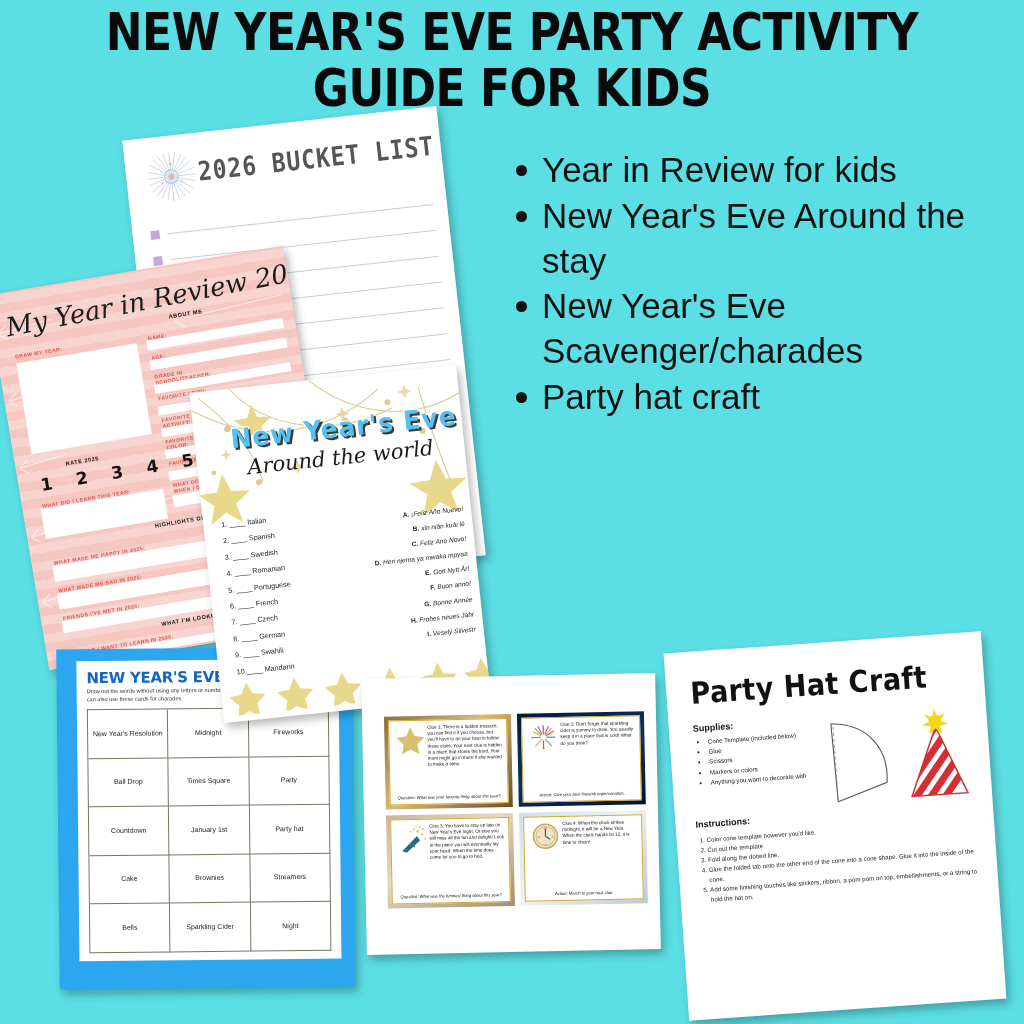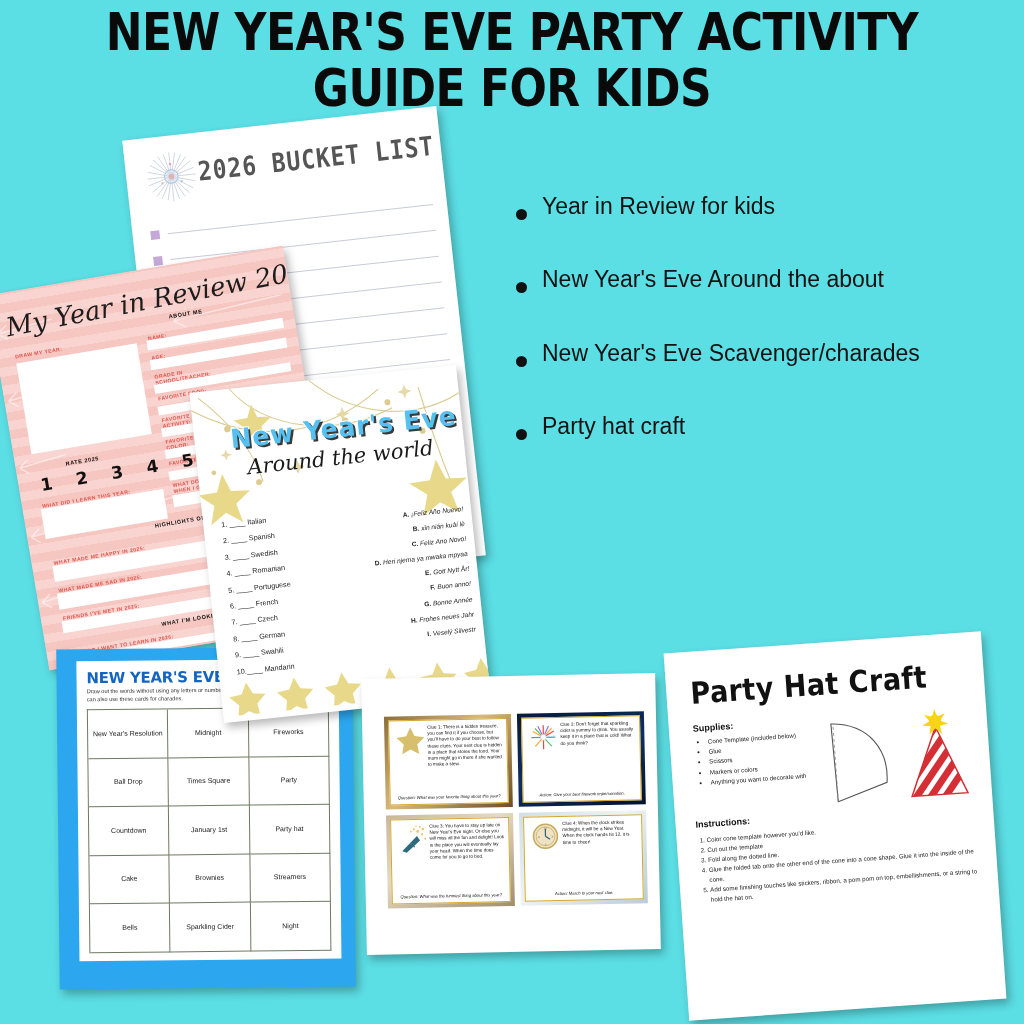--- a/index.html
+++ b/index.html
@@ -30,24 +30,23 @@
   
   .right-col{
     position:absolute;left:468px;top:148px;width:556px;z-index:55;
   }
   .right-col h2{
     margin:0 0 6px 12px;font-size:37px;font-weight:700;color:#111;
     font-family:"DejaVu Sans", sans-serif;
   }
   .right-col ul{margin:0;padding:0 0 0 48px;list-style:none;}
   .right-col li{
-    position:relative;font-size:23px;line-height:1.28;color:#111;
+    position:relative;font-size:35px;line-height:1.28;color:#111;
     margin-bottom:1px;padding-left:26px;
     font-family:"Liberation Sans", sans-serif;
-    margin-top:44px;
   }
   .right-col li:before{
     content:"";position:absolute;left:0;top:17px;
     width:11px;height:11px;border-radius:50%;background:#111;
   }
 
   
   .paper{
     position:absolute;background:#fff;
     box-shadow:3px 5px 9px rgba(0,0,0,.28);
@@ -197,21 +196,21 @@
 <body>
 
 <div class="header">
   <div class="line l1">New Year's Eve Party Activity</div>
   <div class="line l2">Guide for Kids</div>
 </div>
 
 <div class="right-col">
   <ul>
     <li>Year in Review for kids</li>
-    <li>New Year's Eve Around the about</li>
+    <li>New Year's Eve Around the stay</li>
     <li>New Year's Eve Scavenger/charades</li>
     <li>Party hat craft</li>
   </ul>
 </div>
 
 <div class="paper" id="bucket">
   <div class="bucket-head">
     <svg class="fw" viewBox="0 0 60 60">
       <g stroke="#b9c0d4" stroke-width="0.9" fill="none" opacity="0.95">
         <g id="rays">

